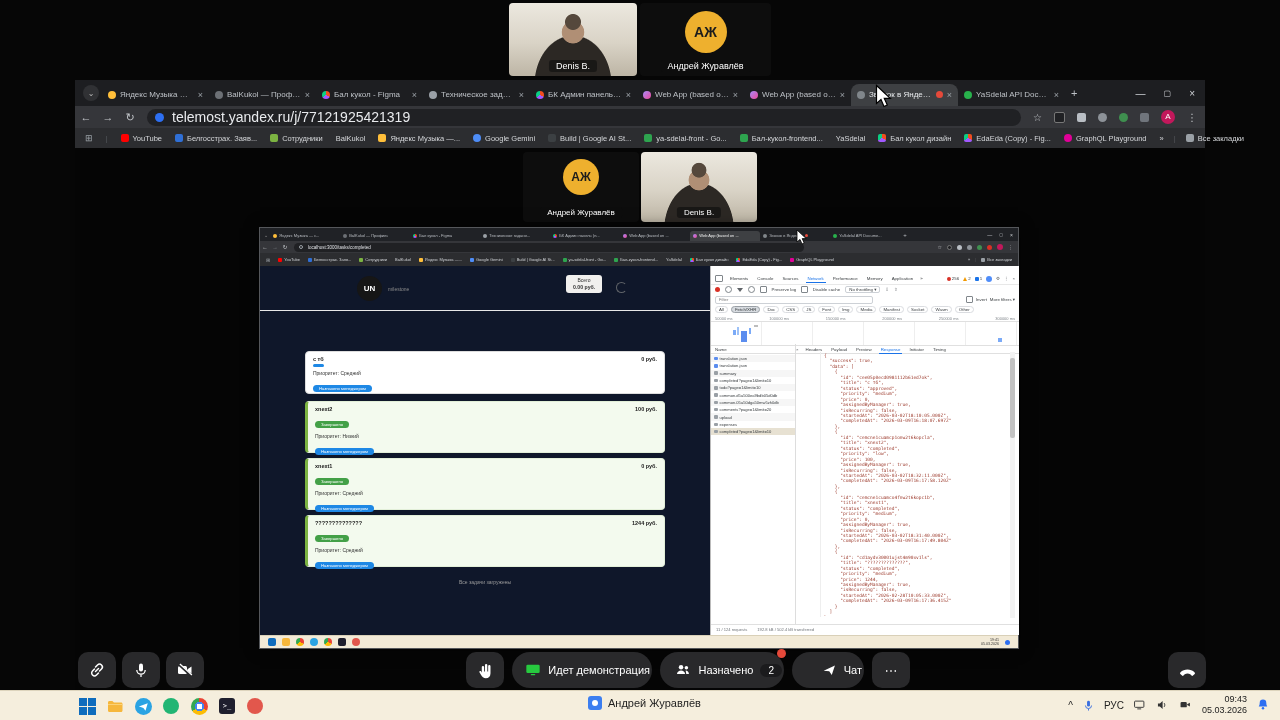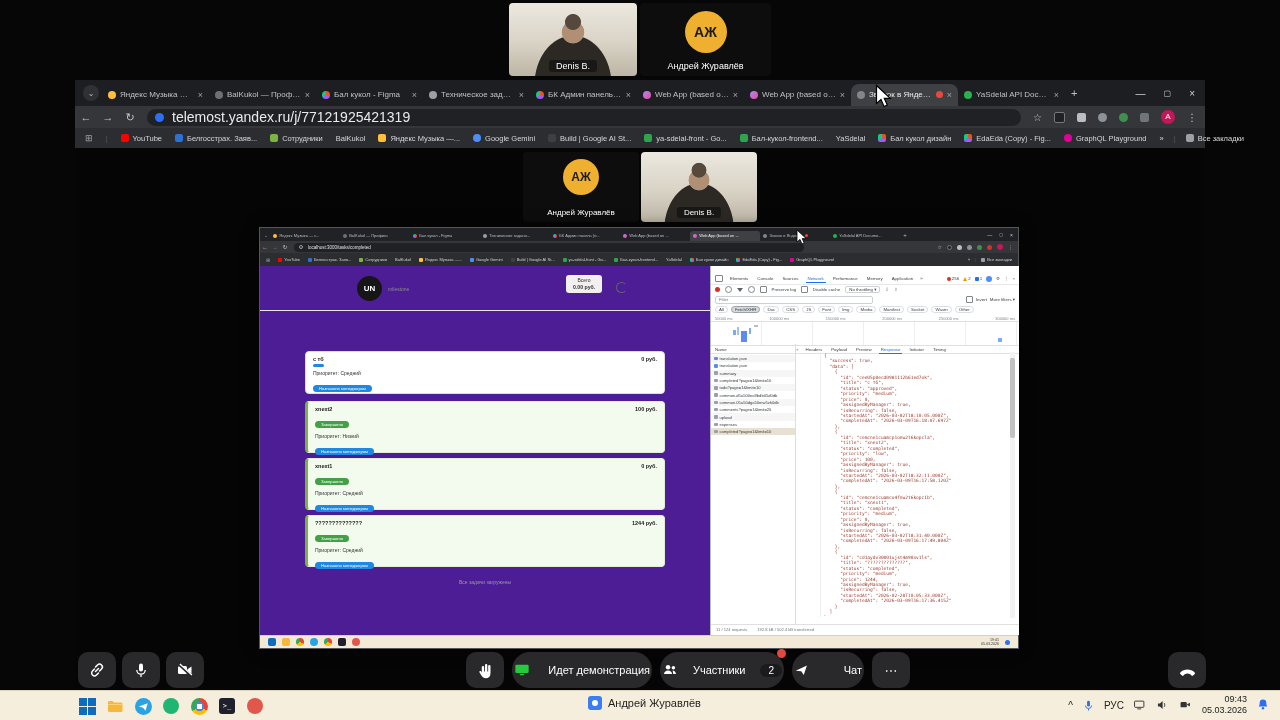--- a/index.html
+++ b/index.html
@@ -61,21 +61,21 @@
   #in-toolbar{left:0;top:13px;width:758px;height:12px;background:#35363a;display:flex;align-items:center}
   #in-urlpill{height:9px;background:#202124;border-radius:5px;display:flex;align-items:center;
       padding:0 5px;gap:3px;width:500px;margin-left:4px}
   #in-urlpill input{background:transparent;border:none;outline:none;color:#dfe1e5;font-size:4.5px;width:100%}
   #in-bookmarks{left:0;top:25px;width:758px;height:13px;background:#2c2d30;display:flex;align-items:center;
       color:#cfd2d6;font-size:4px;gap:8px;padding:0 6px;box-sizing:border-box;white-space:nowrap}
   .ibm{display:flex;align-items:center;gap:2px}
   .ibfav{width:4px;height:4px;border-radius:1px;flex:none}
 
   
-  #app{left:0;top:38px;width:450px;height:369px;background:#4c1d95;overflow:hidden}
+  #app{left:0;top:38px;width:450px;height:369px;background:#0f172a;overflow:hidden}
   #app-header{position:absolute;left:0;top:6px;width:450px;height:36px}
   #un-logo{position:absolute;left:97px;top:4px;width:25px;height:25px;border-radius:50%;background:#161616;
       color:#fff;font-size:8px;font-weight:bold;display:flex;align-items:center;justify-content:center}
   #logo-caption{position:absolute;left:128px;top:14px;font-size:5px;color:#8a8a8a}
   #total-box{position:absolute;left:306px;top:3px;background:#f1f0ee;border-radius:3px;padding:2px 7px;
       text-align:center;font-size:5px;color:#333;line-height:7px}
   #total-box b{font-size:5.2px}
   .refresh{position:absolute;left:356px;top:10px;width:9px;height:9px;border:1.4px solid #5f6368;
       border-radius:50%;border-right-color:transparent}
   #app-divider{position:absolute;left:0;top:44px;width:450px;border-top:1px solid #e8e8e8}
@@ -135,21 +135,21 @@
   
   #in-taskbar{left:0;top:407px;width:758px;height:13px;background:#f2ead7;border-top:1px solid #d9d0b8;
       display:flex;align-items:center;padding:0 8px;box-sizing:border-box;gap:6px}
   .mini-ic{width:8px;height:8px;border-radius:2px;flex:none}
   #in-clock{margin-left:auto;font-size:3.6px;color:#333;text-align:right;line-height:4.2px}
 
   
   .ctl{position:absolute;width:38px;height:36px;border-radius:10px;background:#29292b;
       display:flex;align-items:center;justify-content:center}
   .ctl-pill{position:absolute;height:36px;border-radius:18px;background:#29292b;display:flex;
-      align-items:center;justify-content:space-between;gap:7px;color:#fff;font-size:11px;padding:0 2px;box-sizing:border-box}
+      align-items:center;justify-content:flex-end;gap:7px;color:#fff;font-size:11px;padding:0 2px;box-sizing:border-box}
   .count-badge{background:#1b1b1d;border-radius:8px;padding:1px 8px;font-size:10px}
   .notif-dot{position:absolute;top:-3px;right:-2px;width:9px;height:9px;border-radius:50%;background:#e5493a}
 
   
   #taskbar{left:0;top:690px;width:1280px;height:30px;background:#f5eedd;border-top:1px solid #ddd4bd;
       display:flex;align-items:center}
   .tb-ic{width:18px;height:18px;flex:none;margin-right:10px;display:flex;align-items:center;justify-content:center}
   #tb-center{position:absolute;left:588px;top:696px;display:flex;align-items:center;gap:6px;
       font-size:11px;color:#1f1f1f}
   #tb-right{position:absolute;right:10px;top:690px;height:30px;display:flex;align-items:center;gap:9px;
@@ -765,21 +765,21 @@
 </div>
 <div class="ctl-pill" style="left:660px;top:652px;width:124px">
   <svg width="16" height="16" viewBox="0 0 18 18">
       <g fill="#fff">
         <circle cx="6.8" cy="6" r="2.5"></circle>
         <path d="M2.2 13.6c.3-2.6 2.2-4 4.6-4s4.3 1.4 4.6 4z"></path>
         <circle cx="12.8" cy="6.5" r="2"></circle>
         <path d="M12 9.7c2 .2 3.4 1.5 3.7 3.9h-3z"></path>
       </g>
     </svg>
-  <span>Участники</span>
+  <span>Назначено</span>
   <span class="count-badge">2</span>
   <span class="notif-dot"></span>
 </div>
 <div class="ctl-pill" style="left:792px;top:652px;width:72px">
   <svg width="15" height="15" viewBox="0 0 18 18">
       <path d="M2 9.2L15.5 3l-3.8 11.5-3-4.6L2 9.2z" fill="#fff"></path>
     </svg>
   <span>Чат</span>
 </div>
 <div class="ctl" style="left:872px;top:652px">

